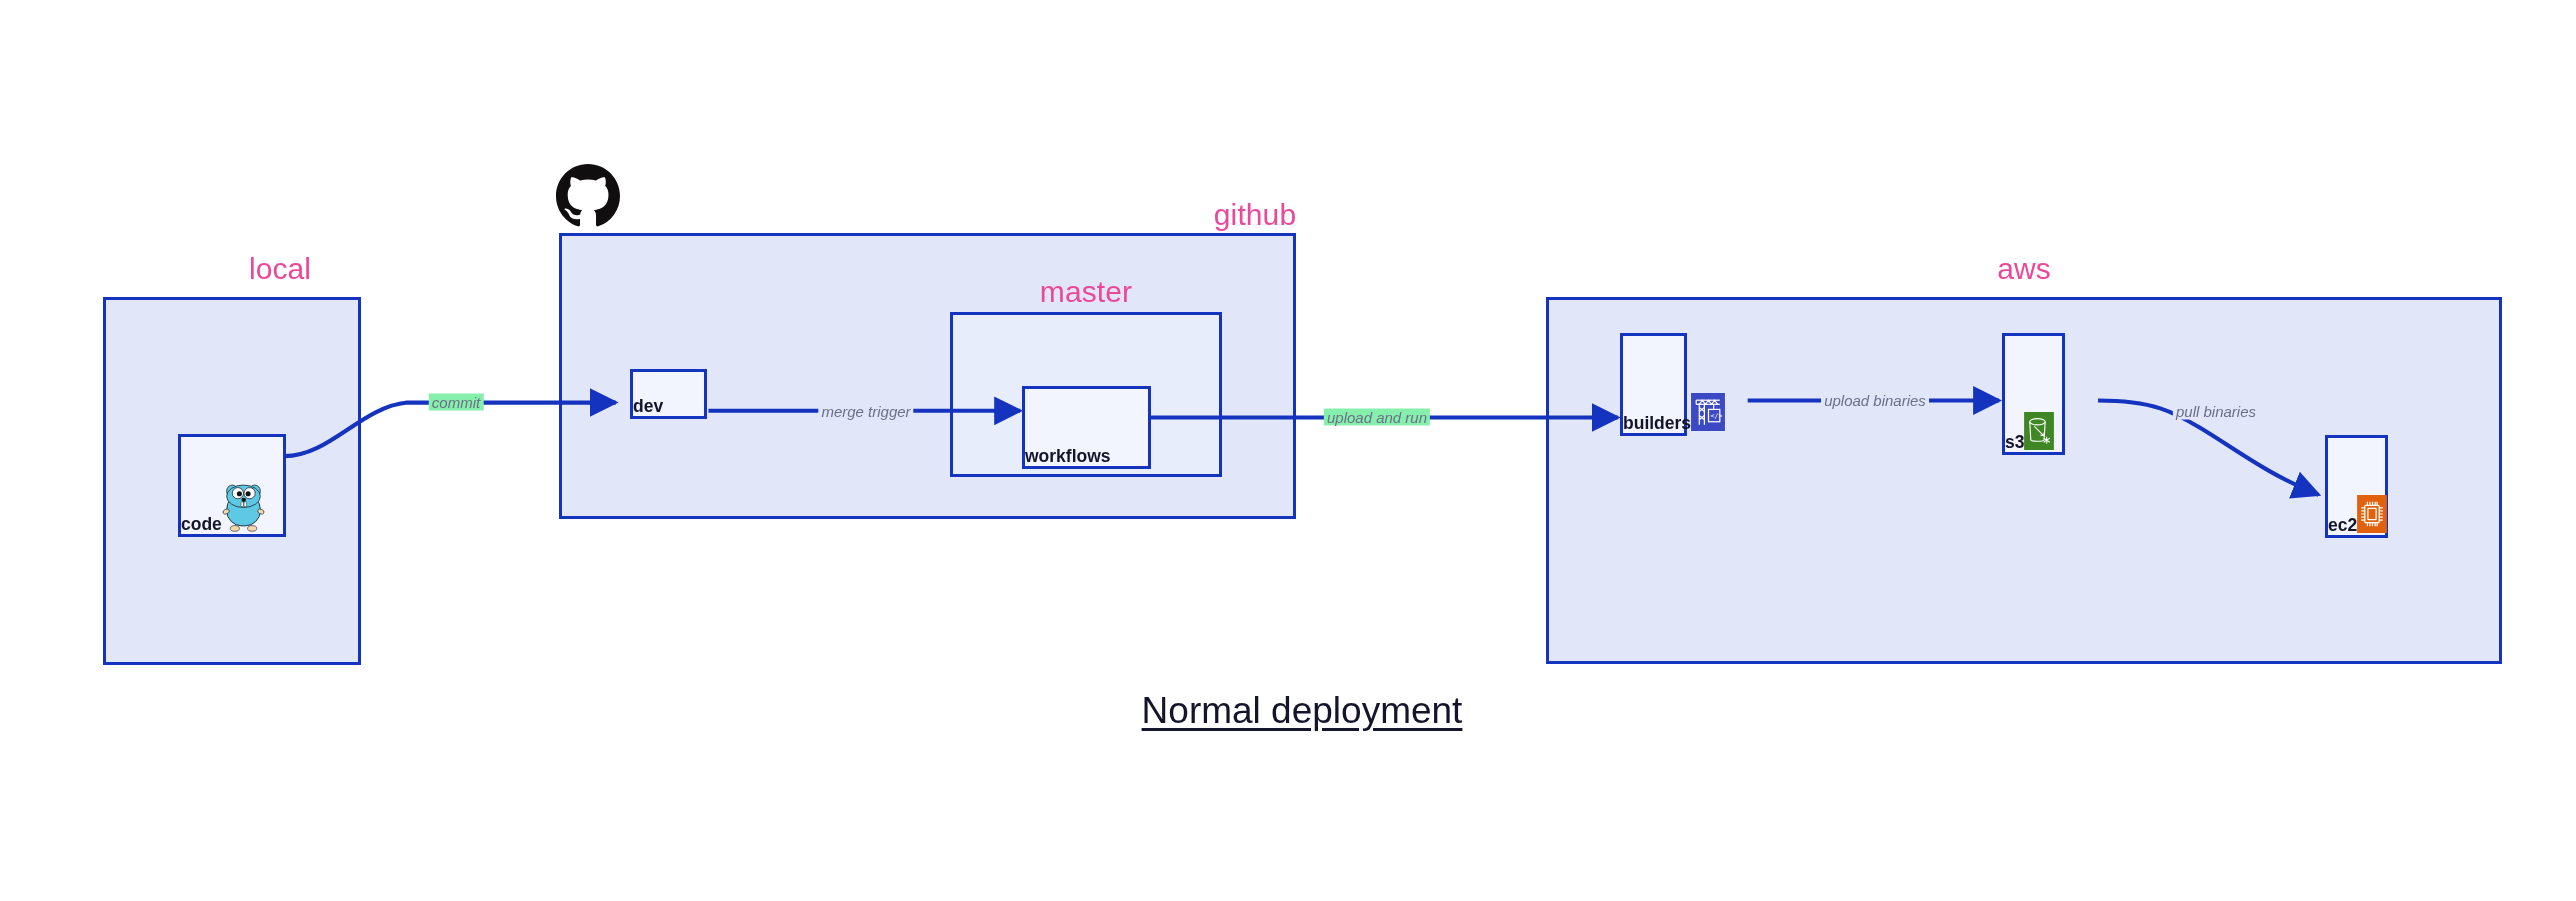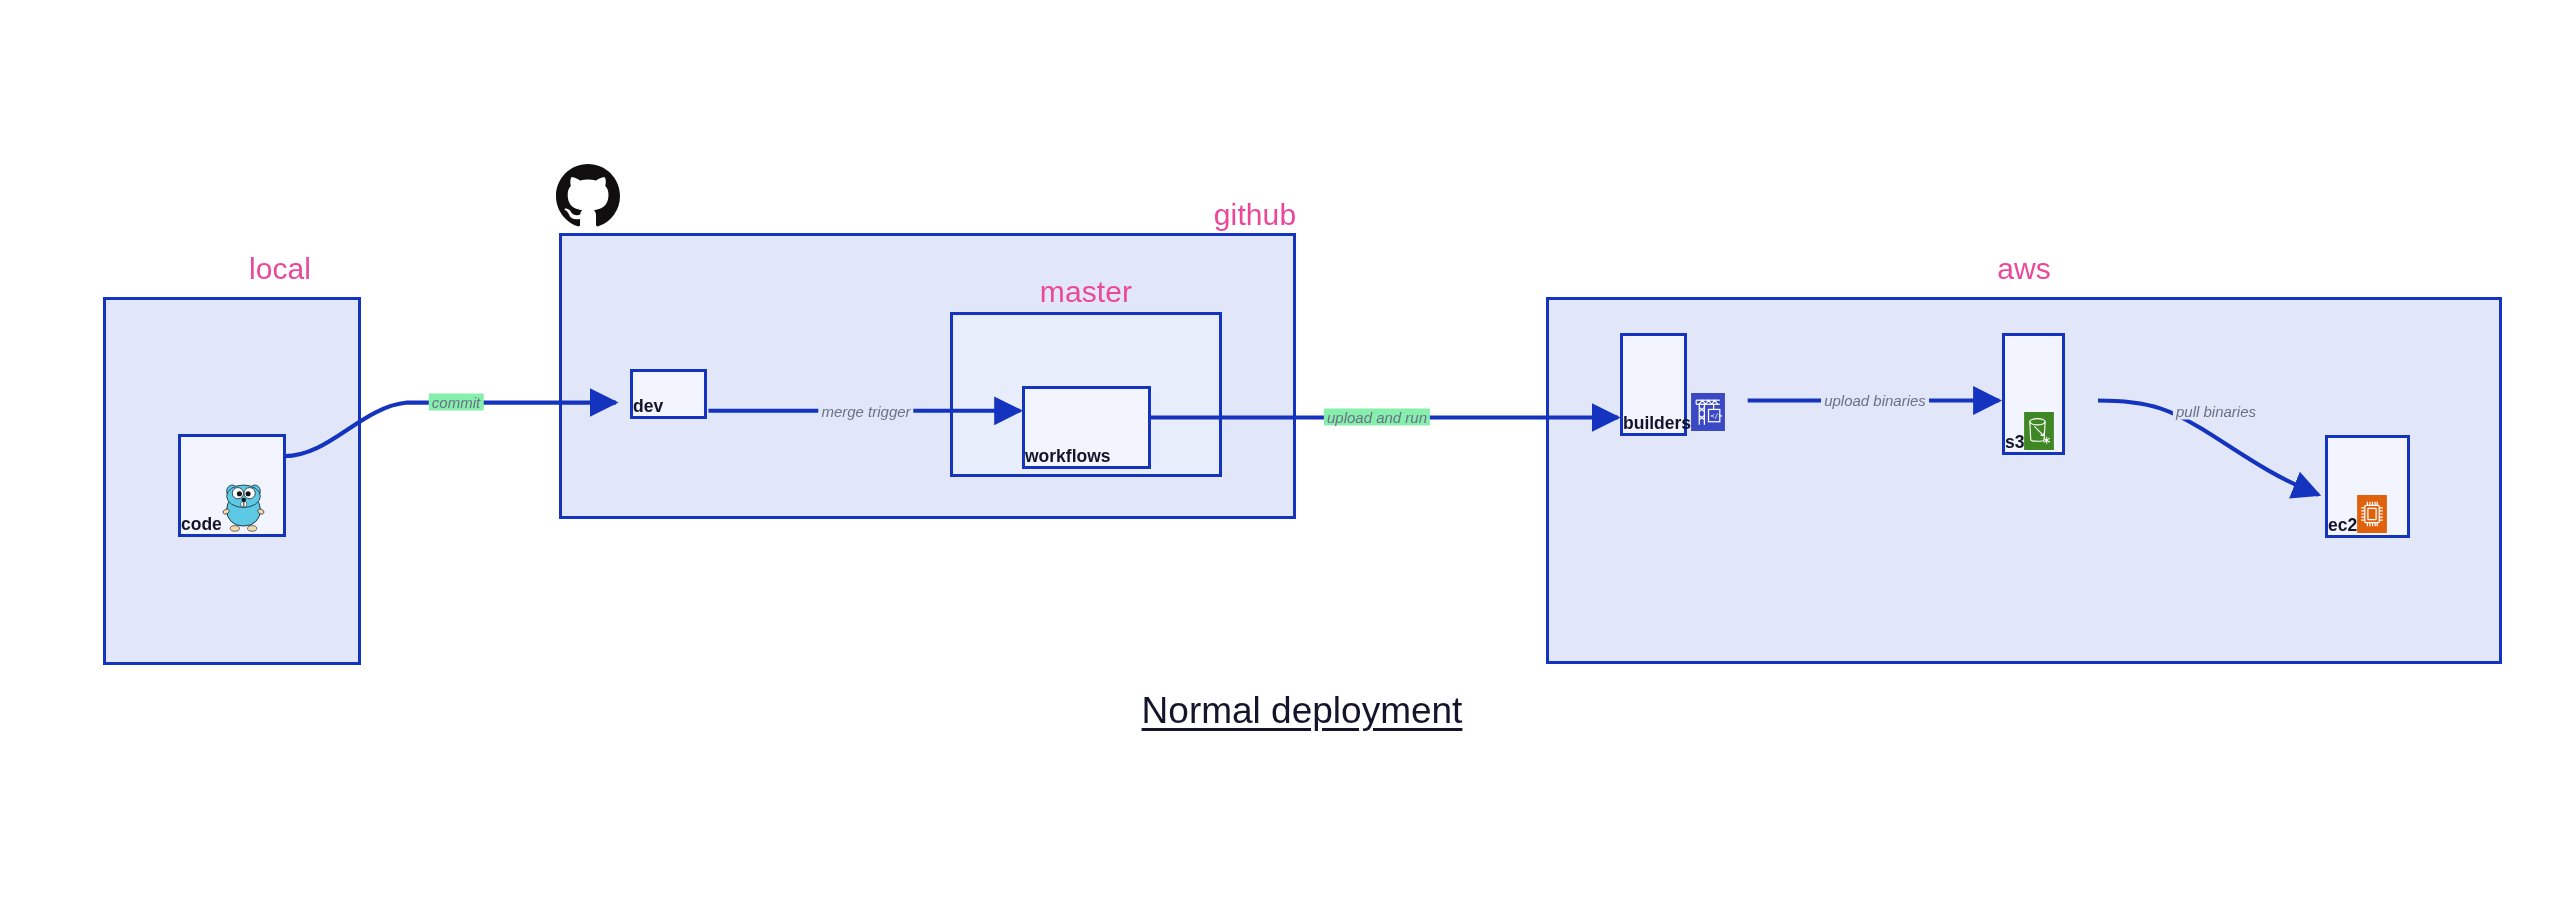--- a/index.html
+++ b/index.html
@@ -219,21 +219,21 @@
           <path d="M20 28 C26 34 32 40 38 46"></path>
           <path d="M38 46 l-6 -1 m6 1 l1 -6"></path>
         </g>
         <g stroke="#ffffff" stroke-width="2" fill="none">
           <path d="M44 48 L44 62 M38 51 L50 59 M50 51 L38 59"></path>
         </g>
       </svg>
     </span>
   </div>
 
-  <div class="node" style="left:2325px; top:435px; width:85px; height:103px;">
+  <div class="node" style="left:2325px; top:435px; width:63px; height:103px;">
     <span class="node-label">ec2</span>
     <span class="node-icon">
       <svg width="30" height="38" viewBox="0 0 58 74">
         <rect x="0" y="0" width="58" height="74" fill="#E0620D"></rect>
         <g stroke="#ffffff" stroke-width="2.4" fill="none">
           <rect x="15" y="20" width="28" height="34" rx="2"></rect>
           <rect x="21" y="26" width="16" height="22" rx="1"></rect>
 
           <path d="M20 20 L20 13 M25 20 L25 13 M30 20 L30 13 M35 20 L35 13 M39 20 L39 13"></path>
 

